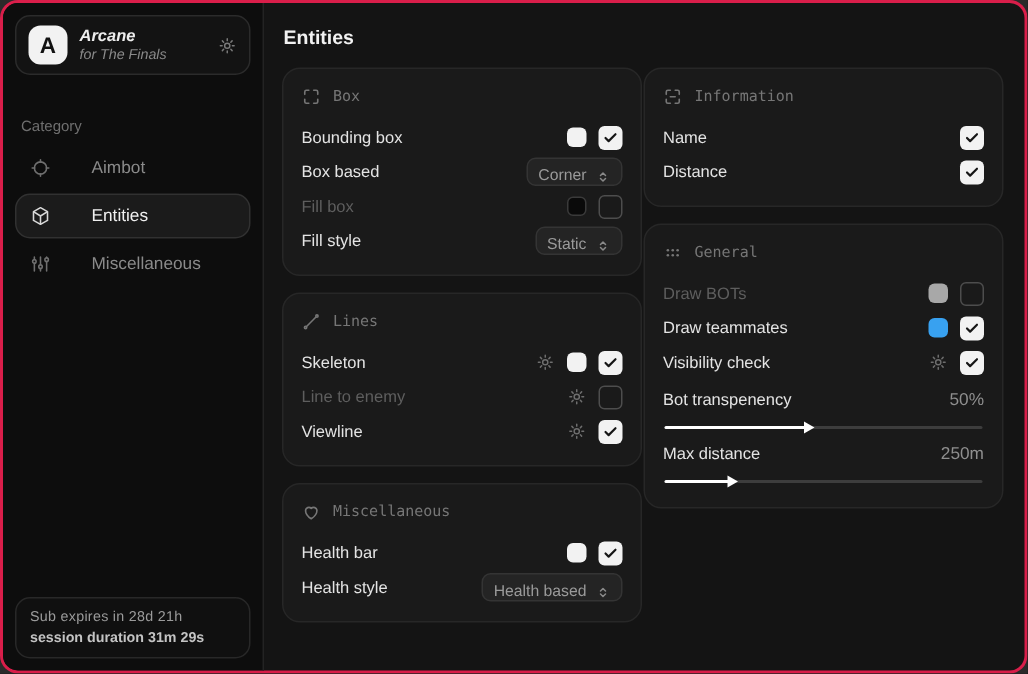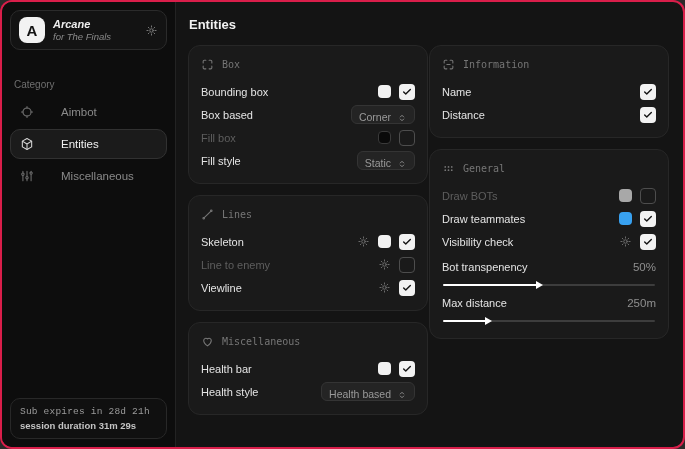--- a/index.html
+++ b/index.html
@@ -18,21 +18,21 @@
   .brand-gear { margin-left:auto; color:#7a7a7a; display:flex; cursor:pointer; }
 
   .category { margin:29px 4px 7px; font-size:10px; color:#6f6f6f; }
   .nav { display:flex; flex-direction:column; gap:2px; }
   .nav-item { display:flex; align-items:center; gap:27px; padding:7px 9px; border-radius:10px; border:1px solid transparent; color:#8a8a8a; font-size:11.5px; cursor:pointer; }
   .nav-item .nicon { display:flex; color:#6f6f6f; }
   .nav-item.active { background:#1b1b1b; border-color:#313131; color:#f0f0f0; }
   .nav-item.active .nicon { color:#d8d8d8; }
 
   .footer-card { margin-top:auto; border:1px solid #282828; background:#101010; border-radius:10px; padding:7px 9px; }
-  .foot1 { font-family:Liberation Mono, monospace; font-size:9.5px; color:#9b9b9b; letter-spacing:0.2px; }
+  .foot1 { font-family:Liberation Sans, sans-serif; font-size:9.5px; color:#9b9b9b; letter-spacing:0.2px; }
   .foot2 { font-size:9.5px; font-weight:700; color:#c4c4c4; margin-top:3px; }
 
   
   .main { flex:1; padding:12px 14px 12px 12px; overflow:hidden; }
   .main-title { font-size:13px; font-weight:700; color:#f2f2f2; margin:3px 0 13px 1px; }
   .cols { display:flex; gap:1px; align-items:flex-start; }
   .col { flex:1; display:flex; flex-direction:column; gap:11px; min-width:0; }
 
   .panel { background:#1a1a1a; border:1px solid #272727; border-radius:12px; padding:10px 12px 11px; }
   .panel-head { display:flex; align-items:center; gap:8px; color:#767676; font-family:"DejaVu Sans Mono", monospace; font-size:10px; margin:2px 0 9px; }

